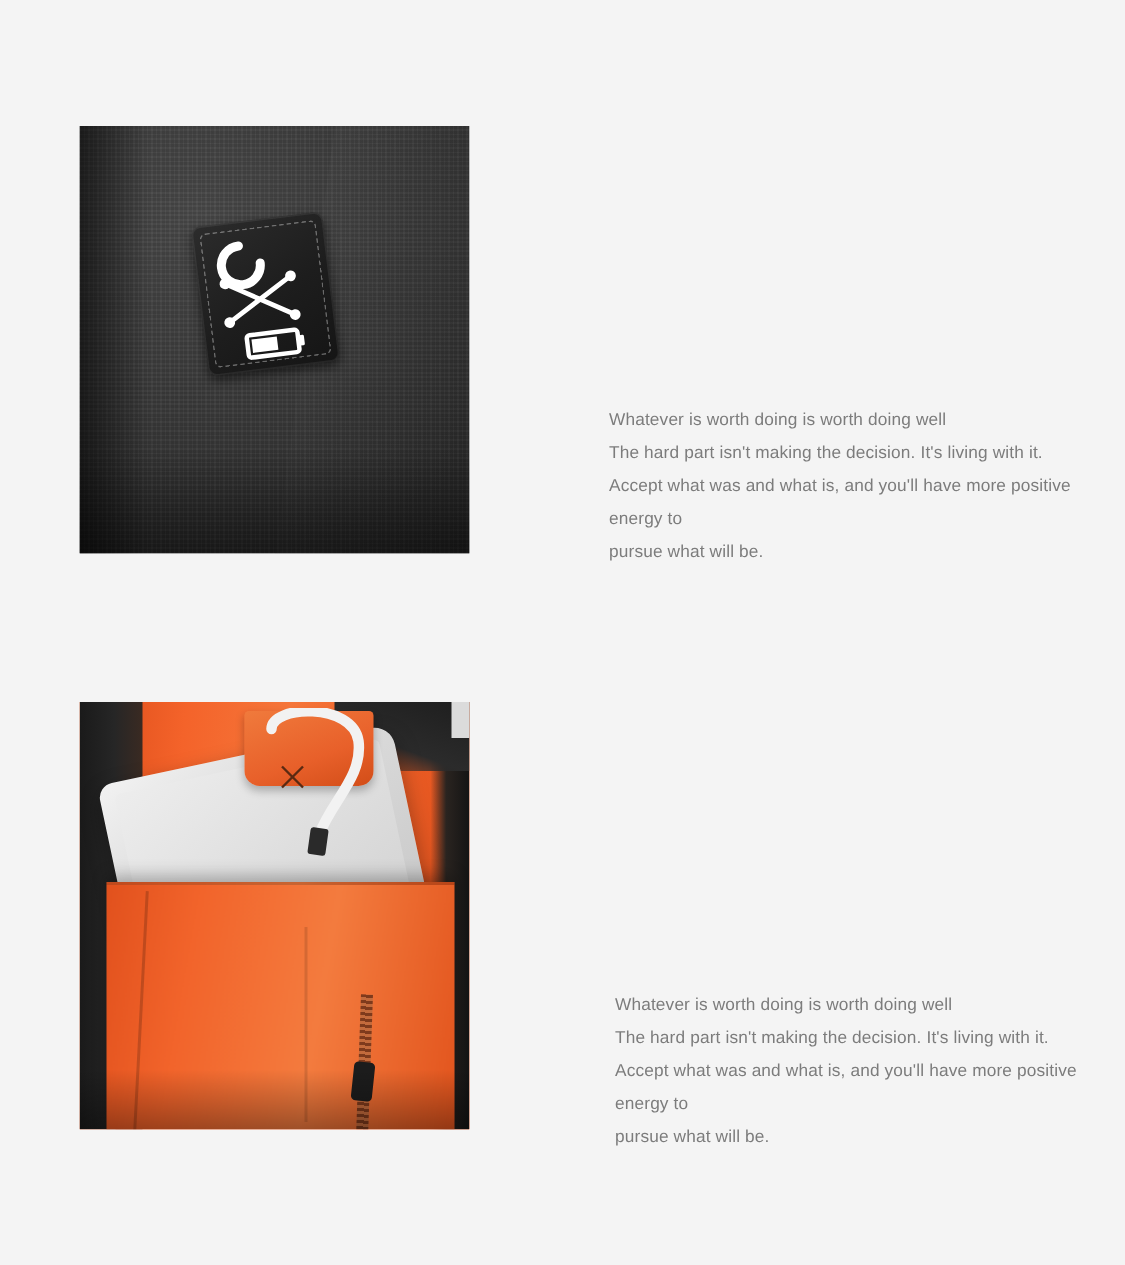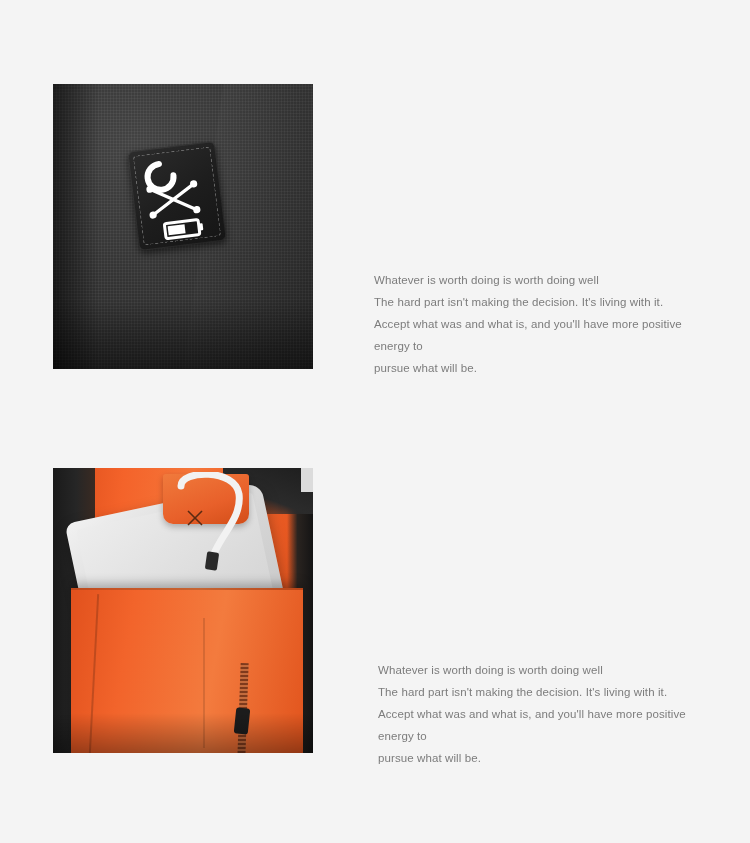--- a/index.html
+++ b/index.html
@@ -40,20 +40,21 @@
     position: relative;
   }
   .photo-1 { margin-left: 53px; }
   .photo-2 { margin-left: 53px; }
 
   .caption {
     font-size: 11.5px;
     line-height: 22px;
     color: #7c7c7c;
     letter-spacing: .1px;
+    margin-left: 32px;
   }
   .caption-1 {
     position: absolute;
     left: 374px;
     top: 185px;
     width: 330px;
   }
   .caption-2 {
     position: absolute;
     left: 378px;

